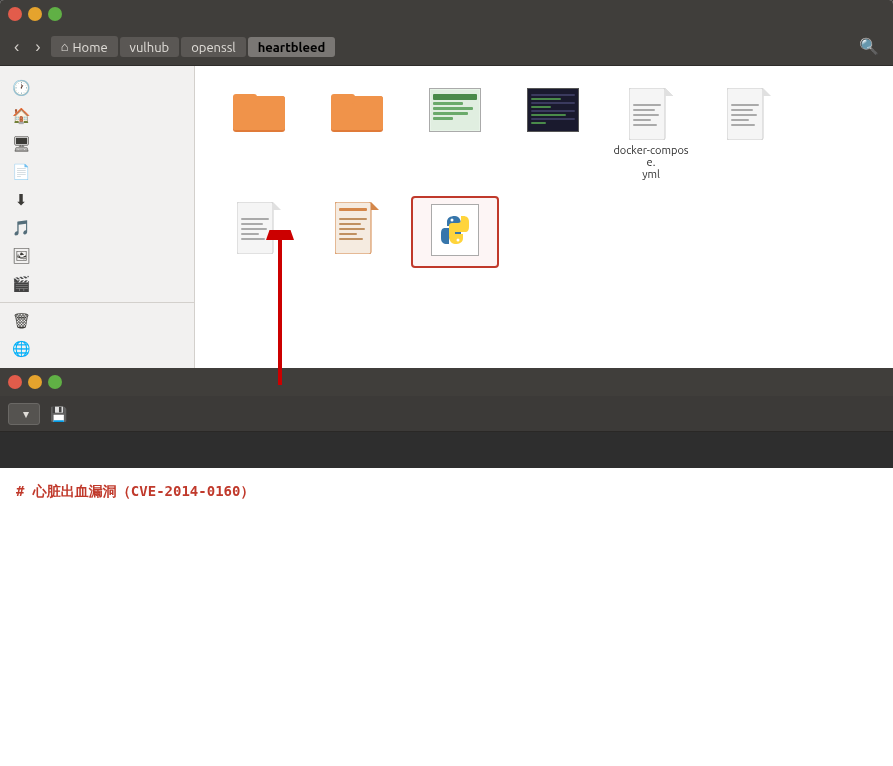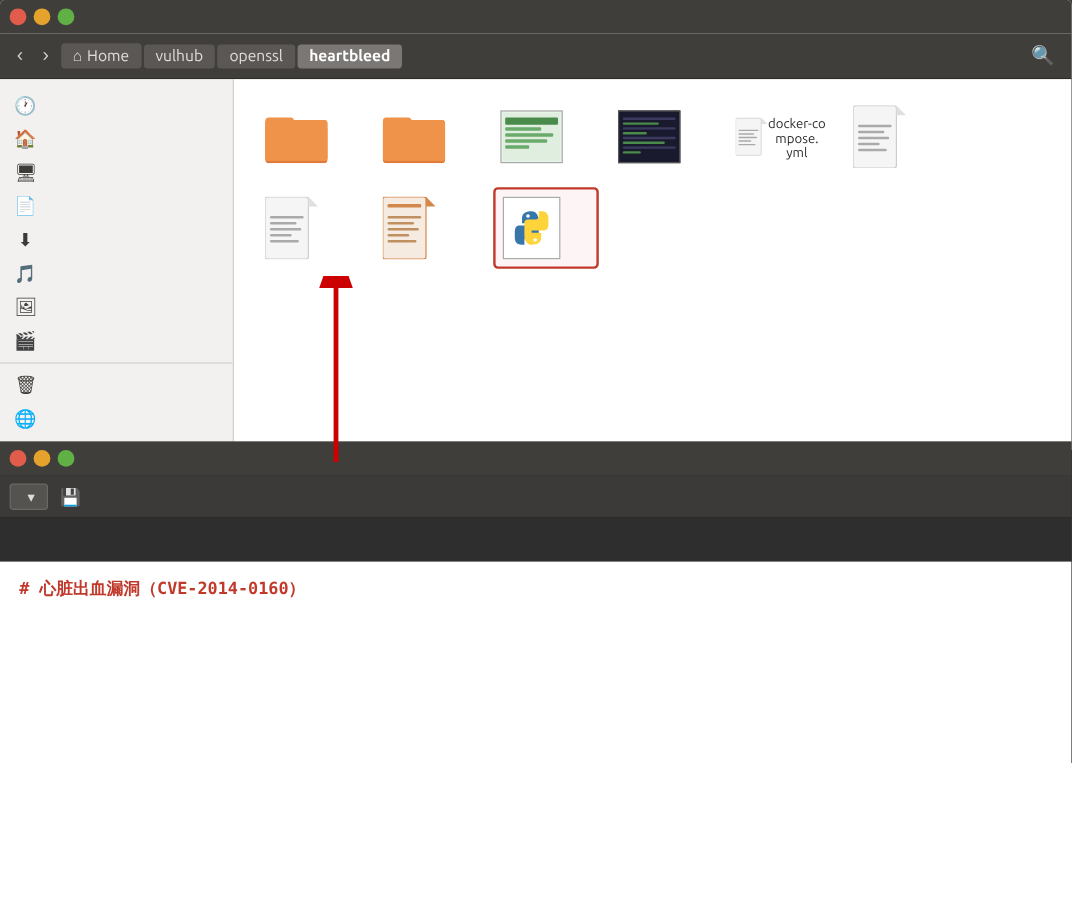--- a/index.html
+++ b/index.html
@@ -70,21 +70,21 @@
       background: #5a5754;
       color: #e0ddd8;
       padding: 3px 10px;
       font-size: 13px;
       border-radius: 3px;
       margin-right: 2px;
       cursor: pointer;
     }
     .breadcrumb-item.active {
       background: #7a7774;
-      color: #ffffff;
+      color: #000000;
       font-weight: bold;
     }
     .breadcrumb-home {
       display: flex;
       align-items: center;
       gap: 4px;
     }
     .nav-search {
       margin-left: auto;
       color: #d3cfca;
@@ -133,21 +133,21 @@
       padding: 16px 20px;
       display: flex;
       flex-wrap: wrap;
       align-content: flex-start;
       gap: 10px;
       background: #ffffff;
       overflow-y: auto;
     }
     .file-item {
       display: flex;
-      flex-direction: row;
+      flex-direction: column;
       align-items: center;
       width: 88px;
       padding: 6px;
       border-radius: 4px;
       cursor: pointer;
     }
     .file-item.selected {
       border: 2px solid #c0392b;
       background: #fdf5f5;
     }

